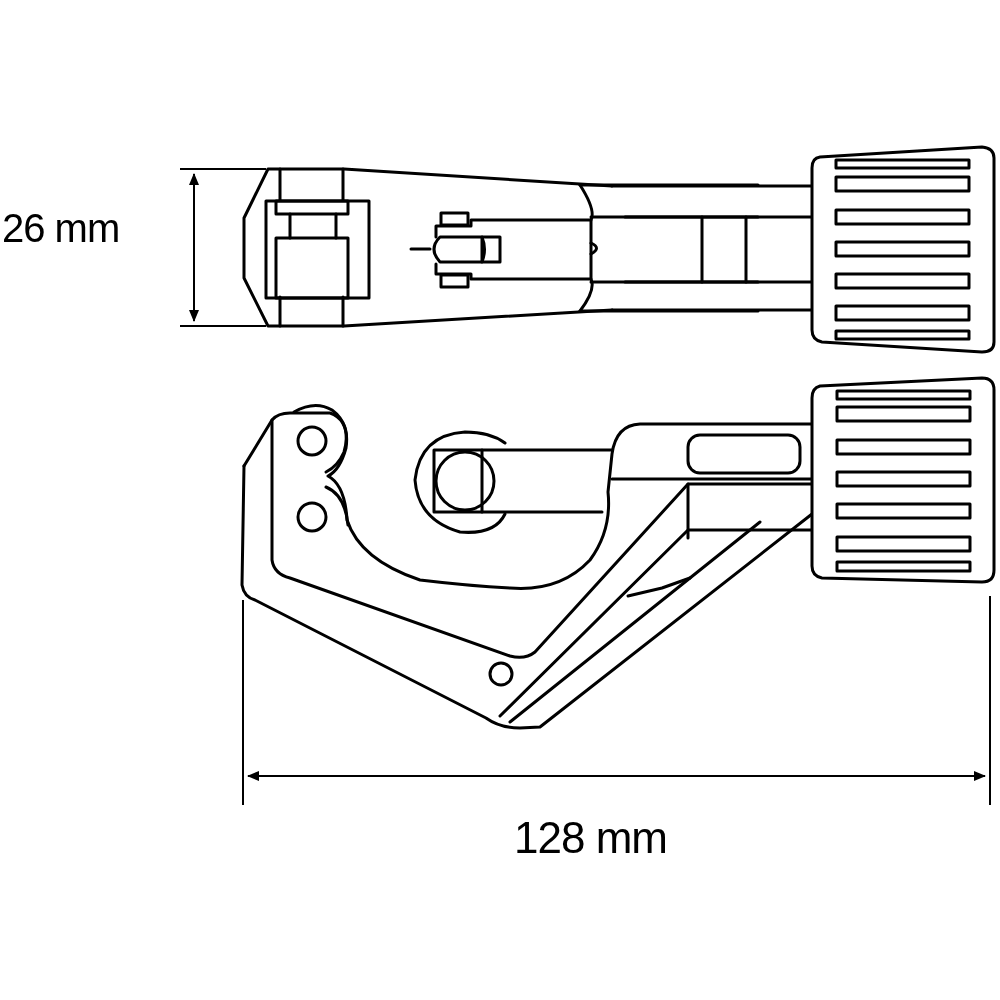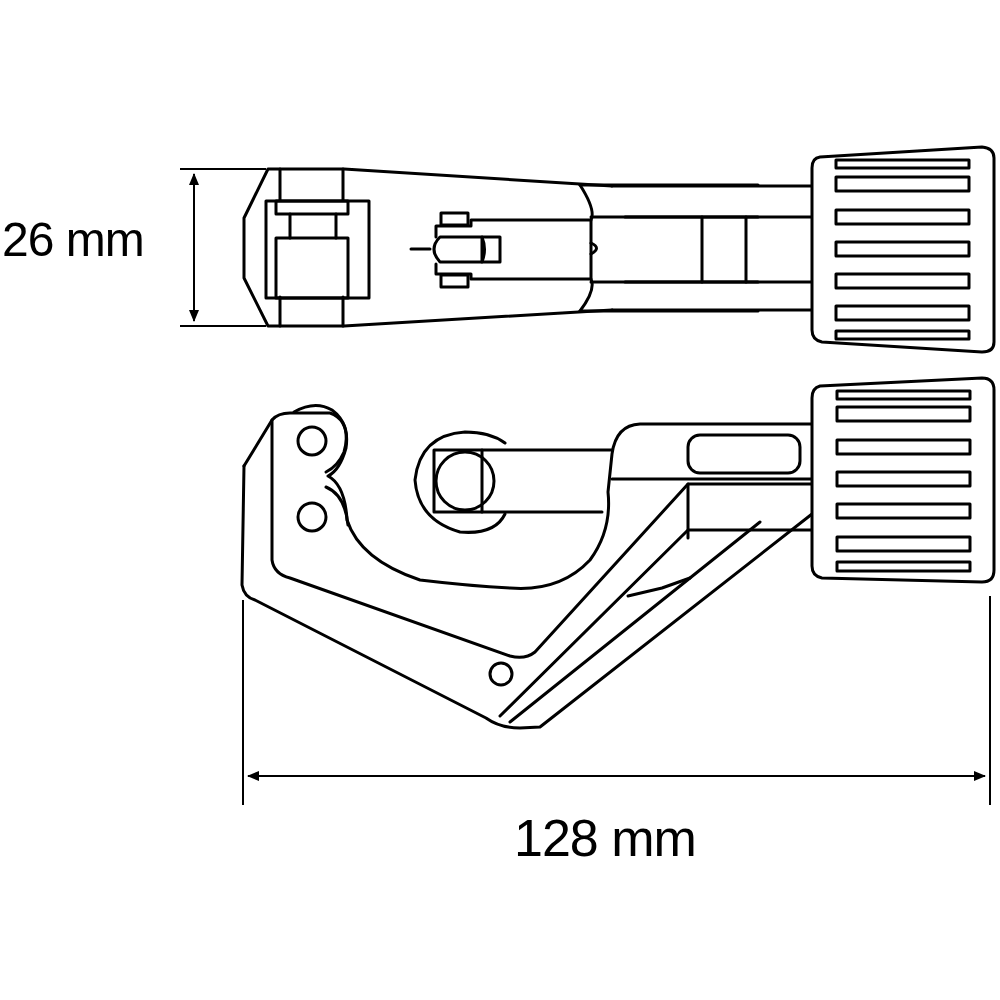--- a/index.html
+++ b/index.html
@@ -9,22 +9,22 @@
     .ln-thin { fill: none; stroke: #000000; stroke-width: 2; }
     .wf { fill: #ffffff; stroke: #000000; stroke-width: 3; stroke-linejoin: round; }
     .dim-text {
       position: absolute;
       font-family: "Liberation Sans", "DejaVu Sans", sans-serif;
       color: #000000;
       font-weight: normal;
       white-space: nowrap;
       letter-spacing: -1px;
     }
-    #height-label { left: 2px; top: 212px; font-size: 48px; line-height: 56px; }
-    #length-label { left: 514px; top: 808px; font-size: 52px; line-height: 60px; }
+    #height-label { left: 2px; top: 200px; font-size: 40px; line-height: 56px; }
+    #length-label { left: 514px; top: 808px; font-size: 44px; line-height: 60px; }
   </style>
 </head>
 <body>
 
 <svg id="diagram" viewBox="0 0 1000 1000" xmlns="http://www.w3.org/2000/svg">
   <defs>
     <marker id="arrow" viewBox="0 0 12 10" refX="11" refY="5" markerWidth="12" markerHeight="10" markerUnits="userSpaceOnUse" orient="auto-start-reverse">
       <path d="M0,0 L12,5 L0,10 Z" fill="#000"></path>
     </marker>
   </defs>

